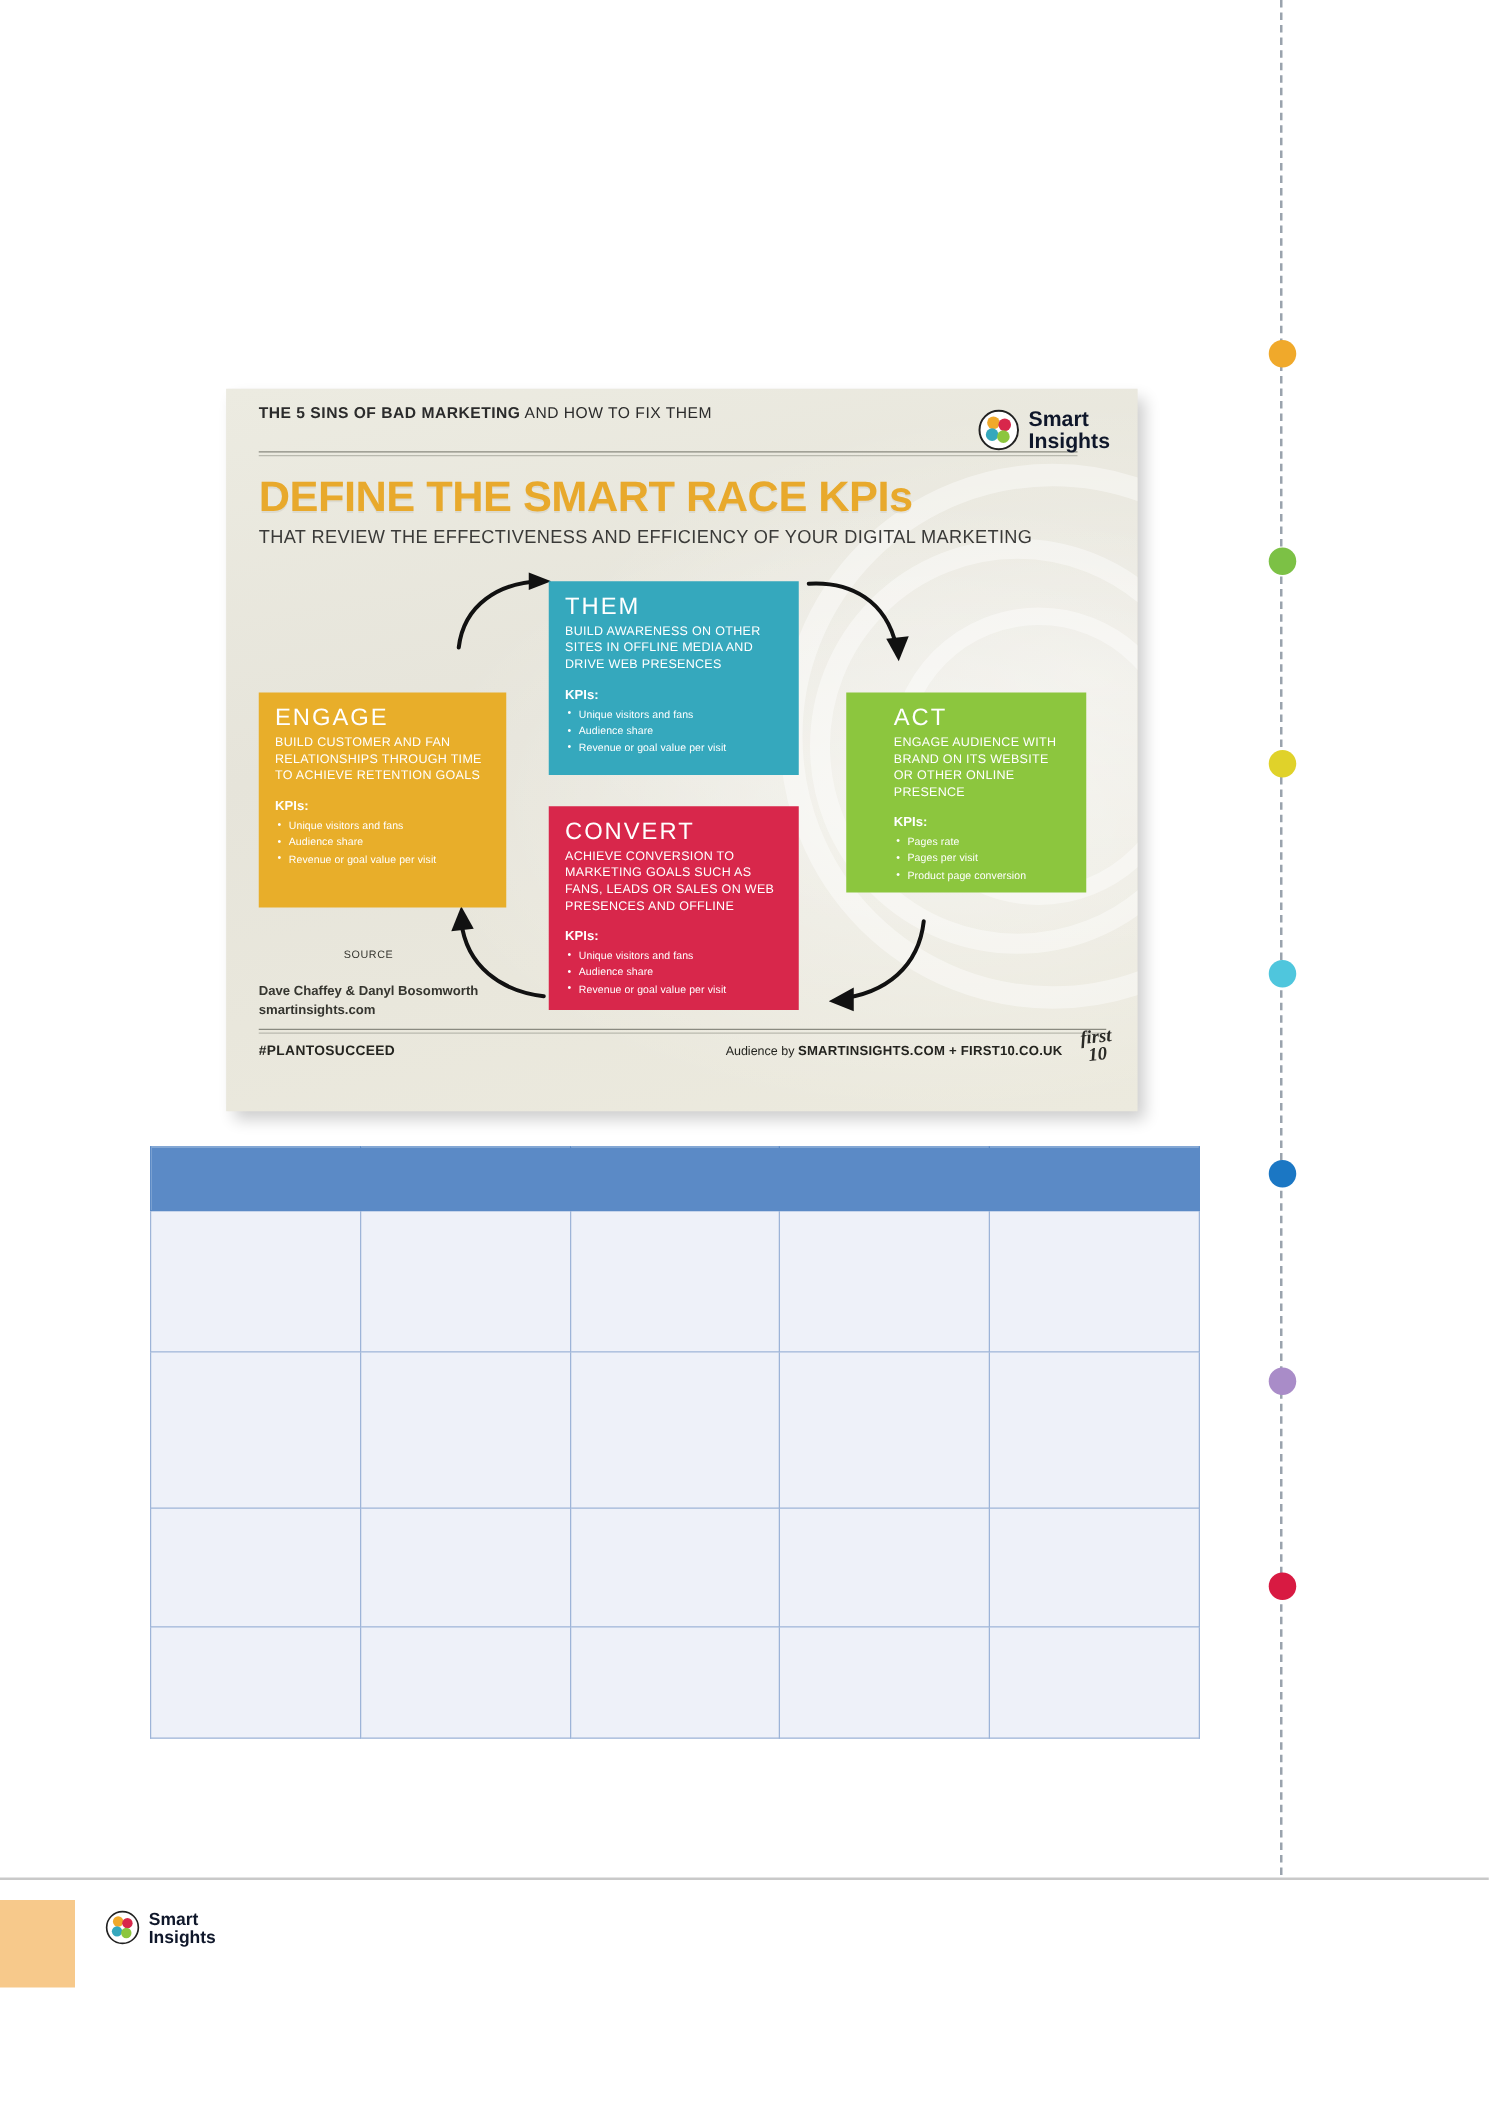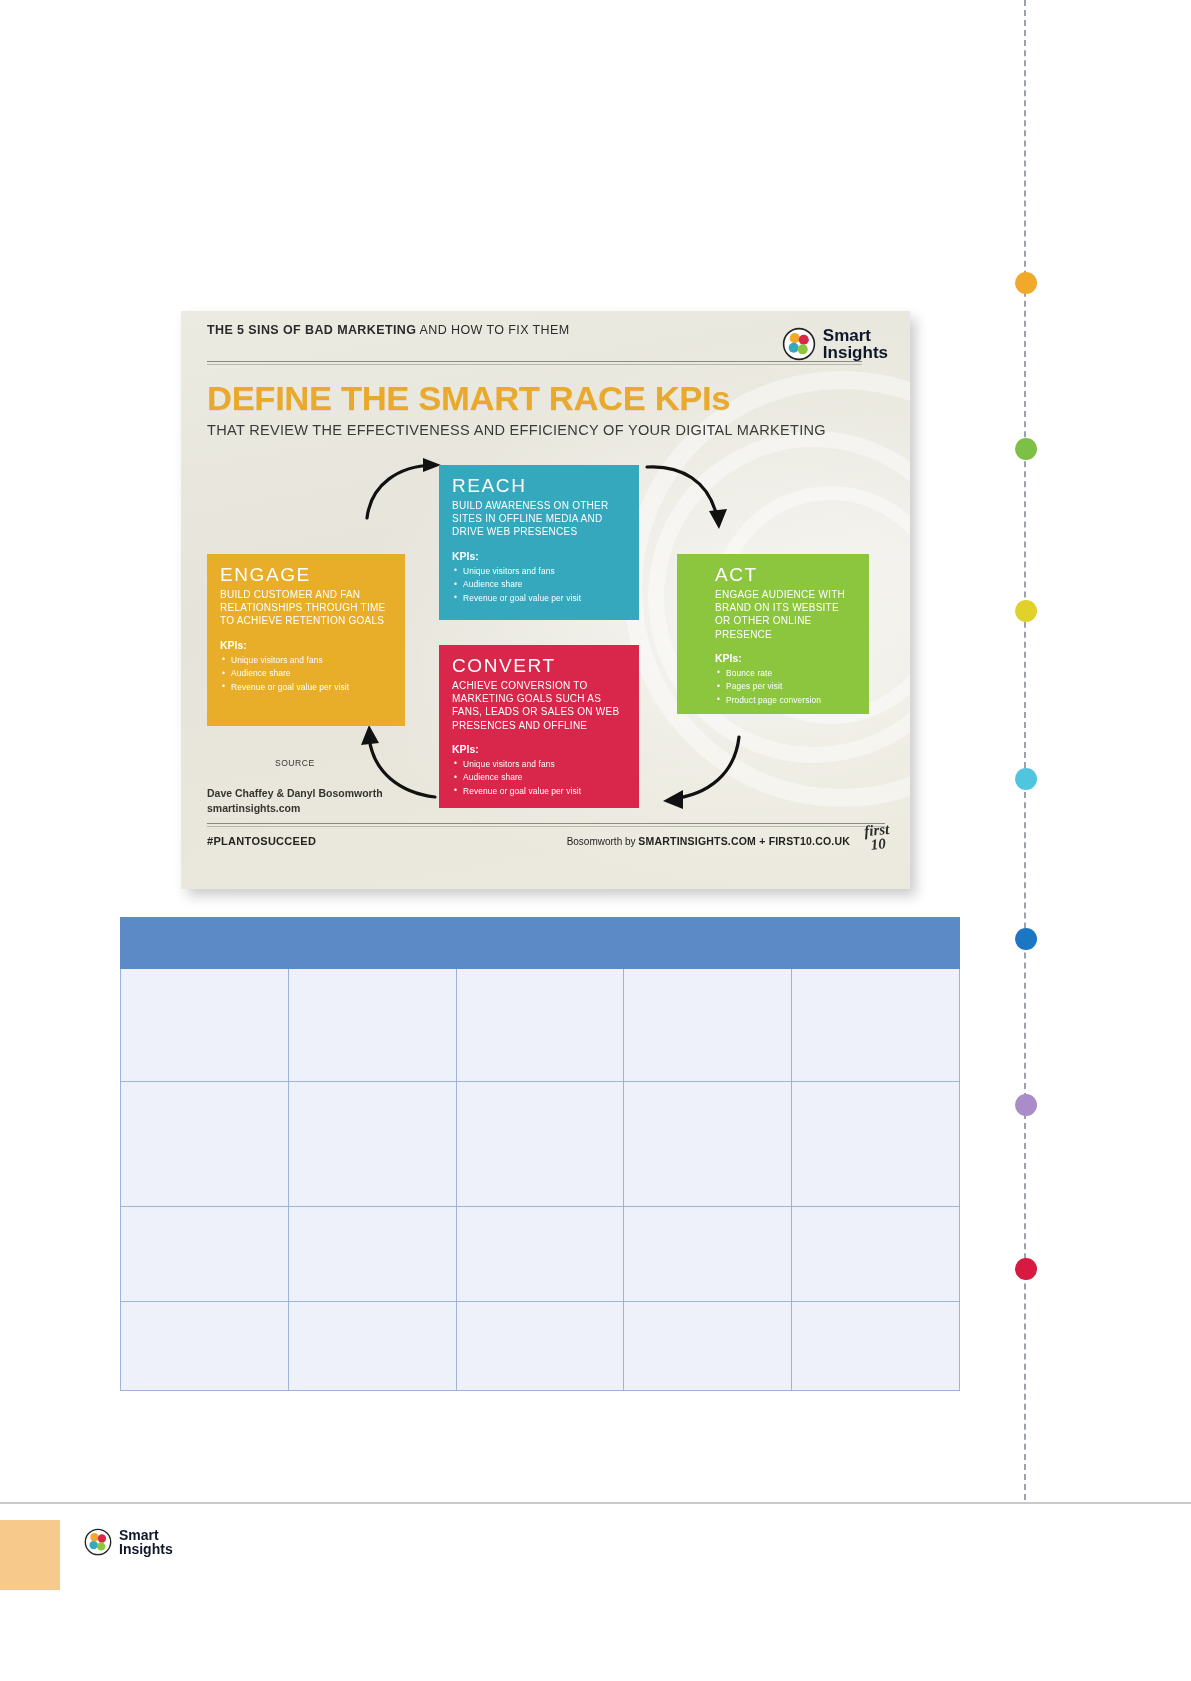--- a/index.html
+++ b/index.html
@@ -349,21 +349,21 @@
     <svg class="arrow" style="left:470px; top:420px; width:95px; height:80px;" viewBox="0 0 95 80">
       <path d="M88 6 C84 42, 58 64, 20 68" fill="none" stroke="#111" stroke-width="3.2" stroke-linecap="round"></path>
       <path d="M32 59 L12 70 L32 78 Z" fill="#111"></path>
     </svg>
     <svg class="arrow" style="left:176px; top:412px; width:86px; height:80px;" viewBox="0 0 86 80">
       <path d="M78 74 C44 70, 16 50, 12 14" fill="none" stroke="#111" stroke-width="3.2" stroke-linecap="round"></path>
       <path d="M4 22 L12 2 L22 20 Z" fill="#111"></path>
     </svg>
 
     <div class="race-box box-reach">
-      <div class="rb-title">REACH</div>
+      <div class="rb-title">THEM</div>
       <div class="rb-desc">BUILD AWARENESS ON OTHER SITES IN OFFLINE MEDIA AND DRIVE WEB PRESENCES</div>
       <div class="rb-kpi-label">KPIs:</div>
       <ul>
           <li>Unique visitors and fans</li>
           <li>Audience share</li>
           <li>Revenue or goal value per visit</li>
         </ul>
     </div>
 
     <div class="race-box box-engage">
@@ -375,21 +375,21 @@
           <li>Audience share</li>
           <li>Revenue or goal value per visit</li>
         </ul>
     </div>
 
     <div class="race-box box-act">
       <div class="rb-title">ACT</div>
       <div class="rb-desc">ENGAGE AUDIENCE WITH BRAND ON ITS WEBSITE OR OTHER ONLINE PRESENCE</div>
       <div class="rb-kpi-label">KPIs:</div>
       <ul>
-          <li>Bounce rate</li>
+          <li>Pages rate</li>
           <li>Pages per visit</li>
           <li>Product page conversion</li>
         </ul>
     </div>
 
     <div class="race-box box-convert">
       <div class="rb-title">CONVERT</div>
       <div class="rb-desc">ACHIEVE CONVERSION TO MARKETING GOALS SUCH AS FANS, LEADS OR SALES ON WEB PRESENCES AND OFFLINE</div>
       <div class="rb-kpi-label">KPIs:</div>
       <ul>
@@ -401,21 +401,21 @@
 
     <div class="source">
       <div class="s-label">SOURCE</div>
       <div class="s-line">Dave Chaffey &amp; Danyl Bosomworth</div>
       <div class="s-line">smartinsights.com</div>
     </div>
 
     <div class="footer-rule"></div>
     <div class="hashtag">#PLANTOSUCCEED</div>
     <div class="presented">
-      <span>Bosomworth by </span><b>SMARTINSIGHTS.COM + FIRST10.CO.UK</b>
+      <span>Audience by </span><b>SMARTINSIGHTS.COM + FIRST10.CO.UK</b>
     </div>
     <div class="signature">
       <span>first</span><br>
       <span>10</span>
     </div>
 
   </div>
 </div>
 
 <table class="tbl">

